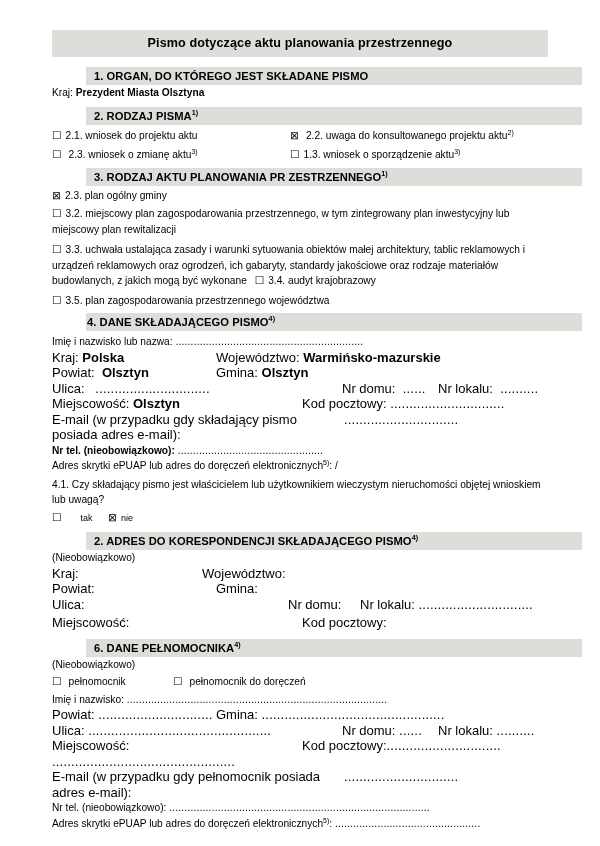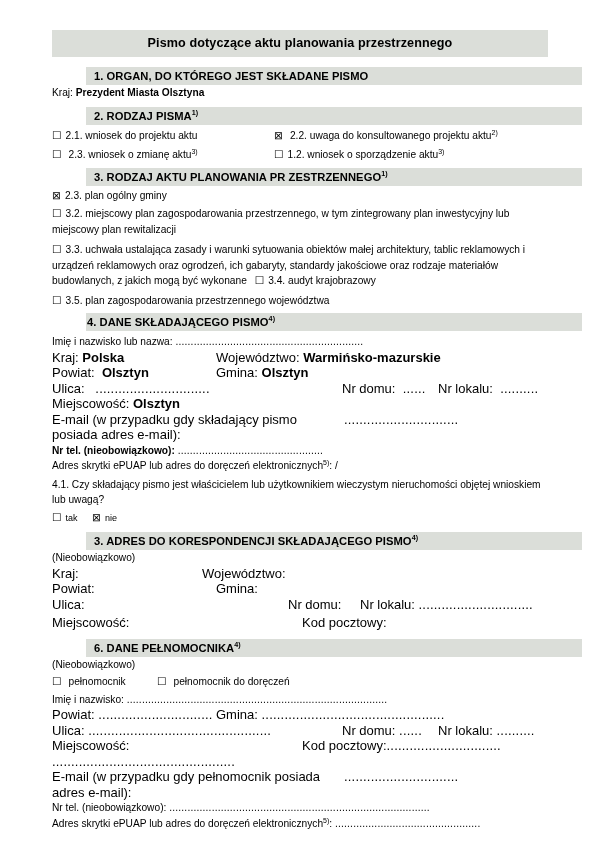--- a/index.html
+++ b/index.html
@@ -80,28 +80,29 @@
   .gap-6 { height: 6px; }
   .gap-8 { height: 8px; }
   .gap-10 { height: 10px; }
 
   
   .cbrow {
     display: flex;
     font-size: 10.2px;
     line-height: 15.5px;
     align-items: center;
+    gap: 16px;
   }
   .cbcol-l { width: 222px; flex: 0 0 222px; }
   .cb {
     font-size: 10.6px;
     line-height: 15.5px;
   }
   .cb-lbl { margin-left: 4px; }
-  .cb-lbl-tight { margin-left: 4px; }
+  .cb-lbl-tight { margin-left: 19px; }
   .cb-lbl-wide { margin-left: 7px; }
 
   .dots { letter-spacing: .2px; }
 
   .col-split {
     display: flex;
     font-size: 13px;
     line-height: 15.5px;
   }
   .w-mid { width: 164px; flex: 0 0 164px; }
@@ -149,21 +150,21 @@
       </div>
     </div>
 
     <div class="gap-4"></div>
 
     <div class="cbrow">
       <div class="cbcol-l">
         <span class="cb">☐</span><span class="cb-lbl-wide">2.3. wniosek o zmianę aktu</span><span class="sup-n">3)</span>
       </div>
       <div>
-        <span class="cb">☐</span><span class="cb-lbl">1.2. wniosek o sporządzenie aktu</span><span class="sup-n">3)</span>
+        <span class="cb">☐</span><span class="cb-lbl">1.3. wniosek o sporządzenie aktu</span><span class="sup-n">3)</span>
       </div>
     </div>
 
     <div class="gap-5"></div>
 
     <div class="bar section-head">
       <span>3. RODZAJ AKTU PLANOWANIA PR ZESTRZENNEGO</span><span class="sup">1)</span>
     </div>
 
     <div class="gap-2"></div>
@@ -239,20 +240,24 @@
         <span>Nr lokalu:</span>
         &nbsp;<span class="dots">..........</span>
       </div>
     </div>
 
     <div class="col-split">
       <div class="w-ms">
         <span>Miejscowość:</span>
         <span class="b">Olsztyn</span>
       </div>
+      <div>
+        <span>Kod pocztowy:</span>
+        <span class="dots">..............................</span>
+      </div>
     </div>
 
     <div class="col-split">
       <div class="w-mail">
         <span>E-mail (w przypadku gdy składający pismo posiada adres e-mail):</span>
       </div>
       <div>
         <span class="dots">..............................</span>
       </div>
     </div>
@@ -278,21 +283,21 @@
         <span class="cb sm">☐</span><span class="sm cb-lbl-tight">tak</span>
       </div>
       <div>
         <span class="cb sm">⊠</span><span class="sm cb-lbl">nie</span>
       </div>
     </div>
 
     <div class="gap-6"></div>
 
     <div class="bar section-head">
-      <span>3. ADRES DO KORESPONDENCJI SKŁADAJĄCEGO PISMO</span><span class="sup">4)</span>
+      <span>2. ADRES DO KORESPONDENCJI SKŁADAJĄCEGO PISMO</span><span class="sup">4)</span>
     </div>
 
     <div class="line">(Nieobowiązkowo)</div>
 
     <div class="col-split">
       <div class="w-mid2">
         <span>Kraj:</span>
         <span></span>
       </div>
       <div>

